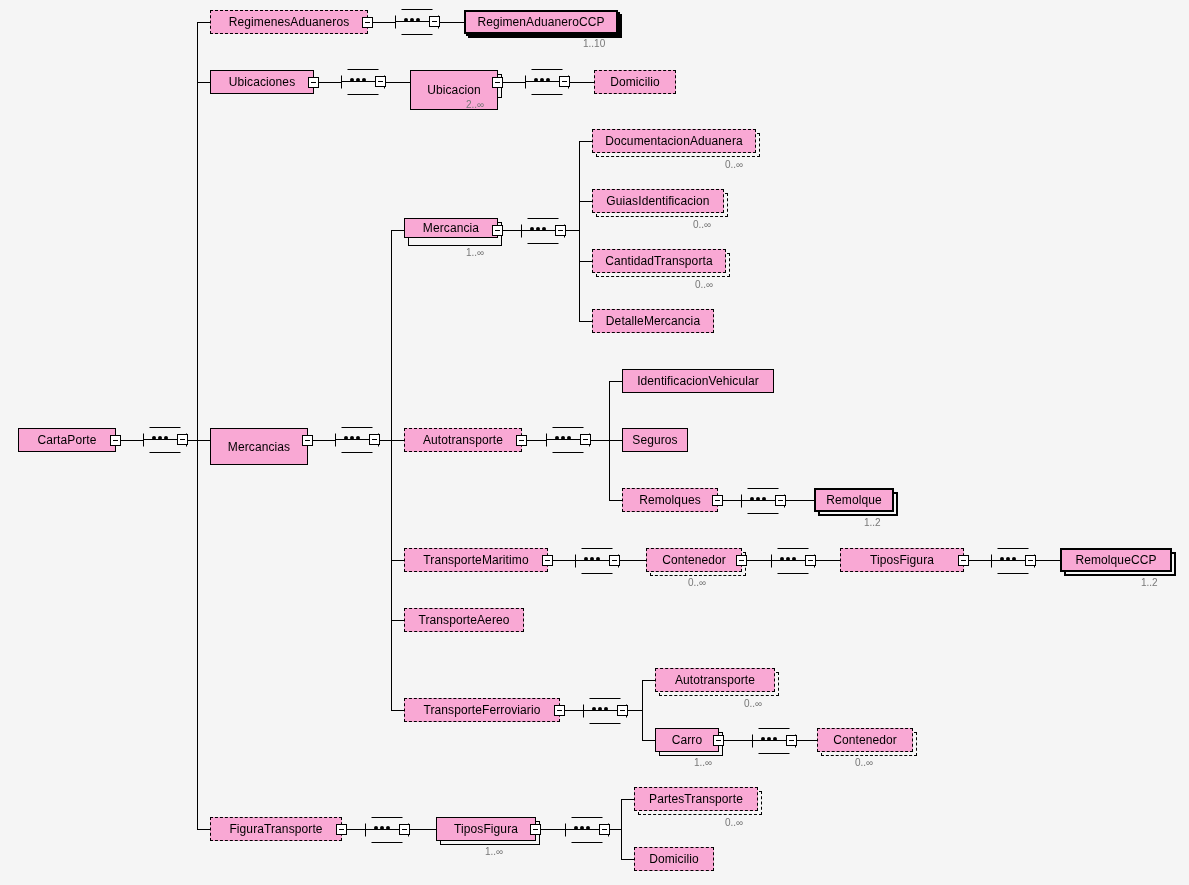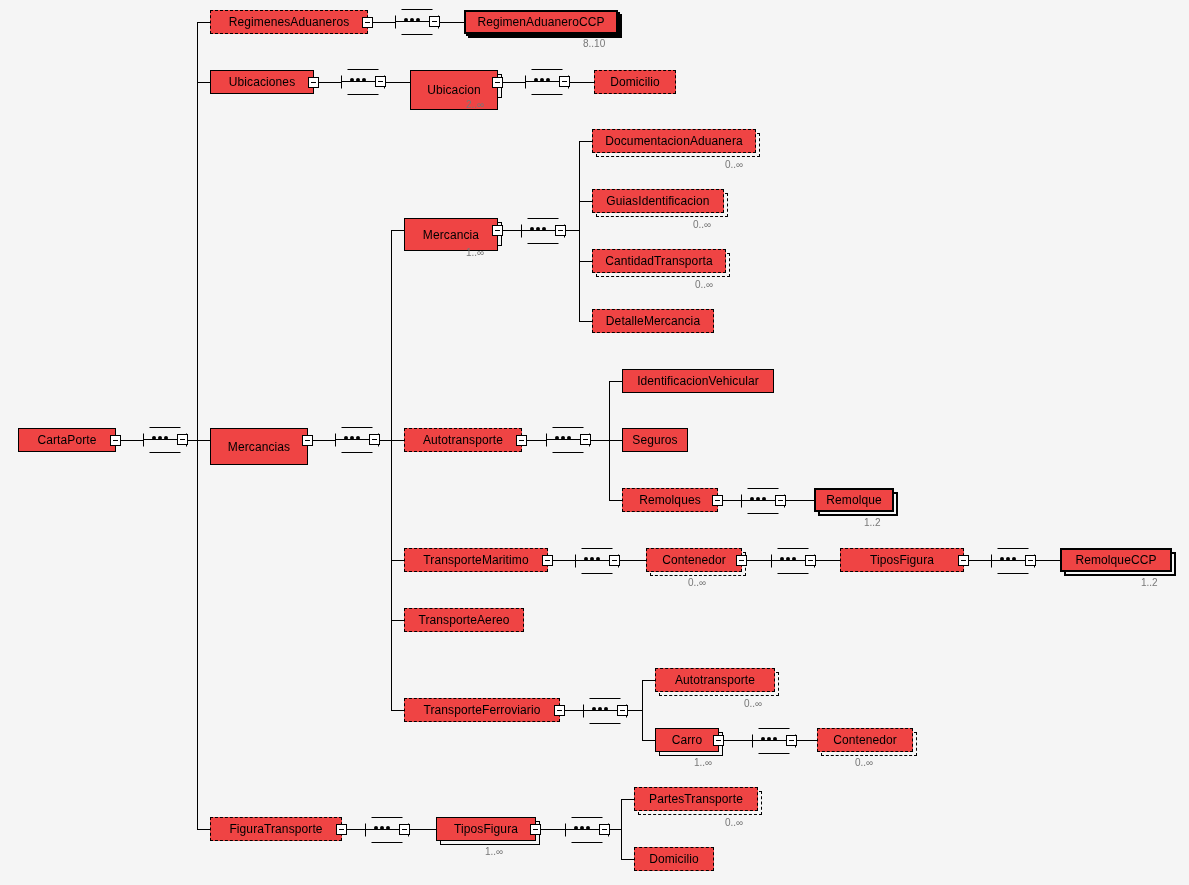--- a/index.html
+++ b/index.html
@@ -22,21 +22,21 @@
     position: absolute;
     background: #000;
   }
   .hline { height: 1px; }
   .vline { width: 1px; }
 
   
   .node {
     position: absolute;
     box-sizing: border-box;
-    background: #ef4444;
+    background: #f9a8d4;
     display: flex;
     align-items: center;
     justify-content: center;
     font-size: 12px;
     color: #000;
     letter-spacing: 0.1px;
     white-space: nowrap;
     z-index: 3;
   }
   .node.solid   { border: 1px solid #000; }
@@ -161,21 +161,21 @@
         <i></i>
       </div>
     <div class="minus"></div>
   </div>
   <div class="hline" style="left:440px; top:22px; width:24px;"></div>
   <div class="stack bold" style="left:468px; top:14px; width:154px; height:24px;"></div>
   <div class="stack bold" style="left:466px; top:12px; width:154px; height:24px;"></div>
   <div class="node bold" style="left:464px; top:10px; width:154px; height:24px;">
     <span class="lbl">RegimenAduaneroCCP</span>
   </div>
-  <div class="card" style="left:583px; top:38px;">8..10</div>
+  <div class="card" style="left:583px; top:38px;">1..10</div>
 
   <div class="hline" style="left:197px; top:82px; width:13px;"></div>
   <div class="node solid" style="left:210px; top:70px; width:104px; height:24px;">
     <span class="lbl">Ubicaciones</span>
     <span class="minus" style="right:-6px; top:6px;"></span>
   </div>
   <div class="hline" style="left:314px; top:82px; width:28px;"></div>
   <div class="seq" style="left:341px; top:69px;">
     <div class="oct"></div>
     <div class="oct-line"></div>
@@ -224,21 +224,21 @@
         <i></i>
       </div>
     <div class="minus"></div>
   </div>
   <div class="hline" style="left:380px; top:440px; width:12px;"></div>
 
   <div class="vline" style="left:391px; top:230px; height:480px;"></div>
 
   <div class="hline" style="left:391px; top:230px; width:13px;"></div>
   <div class="stack solid" style="left:408px; top:222px; width:94px; height:24px;"></div>
-  <div class="node solid" style="left:404px; top:218px; width:94px; height:33px;">
+  <div class="node solid" style="left:404px; top:218px; width:94px; height:20px;">
     <span class="lbl">Mercancia</span>
     <span class="minus" style="right:-6px; top:6px;"></span>
   </div>
   <div class="card" style="left:466px; top:247px;">1..∞</div>
   <div class="hline" style="left:498px; top:230px; width:24px;"></div>
   <div class="seq" style="left:521px; top:218px;">
     <div class="oct"></div>
     <div class="oct-line"></div>
     <div class="dots">
         <i></i>

